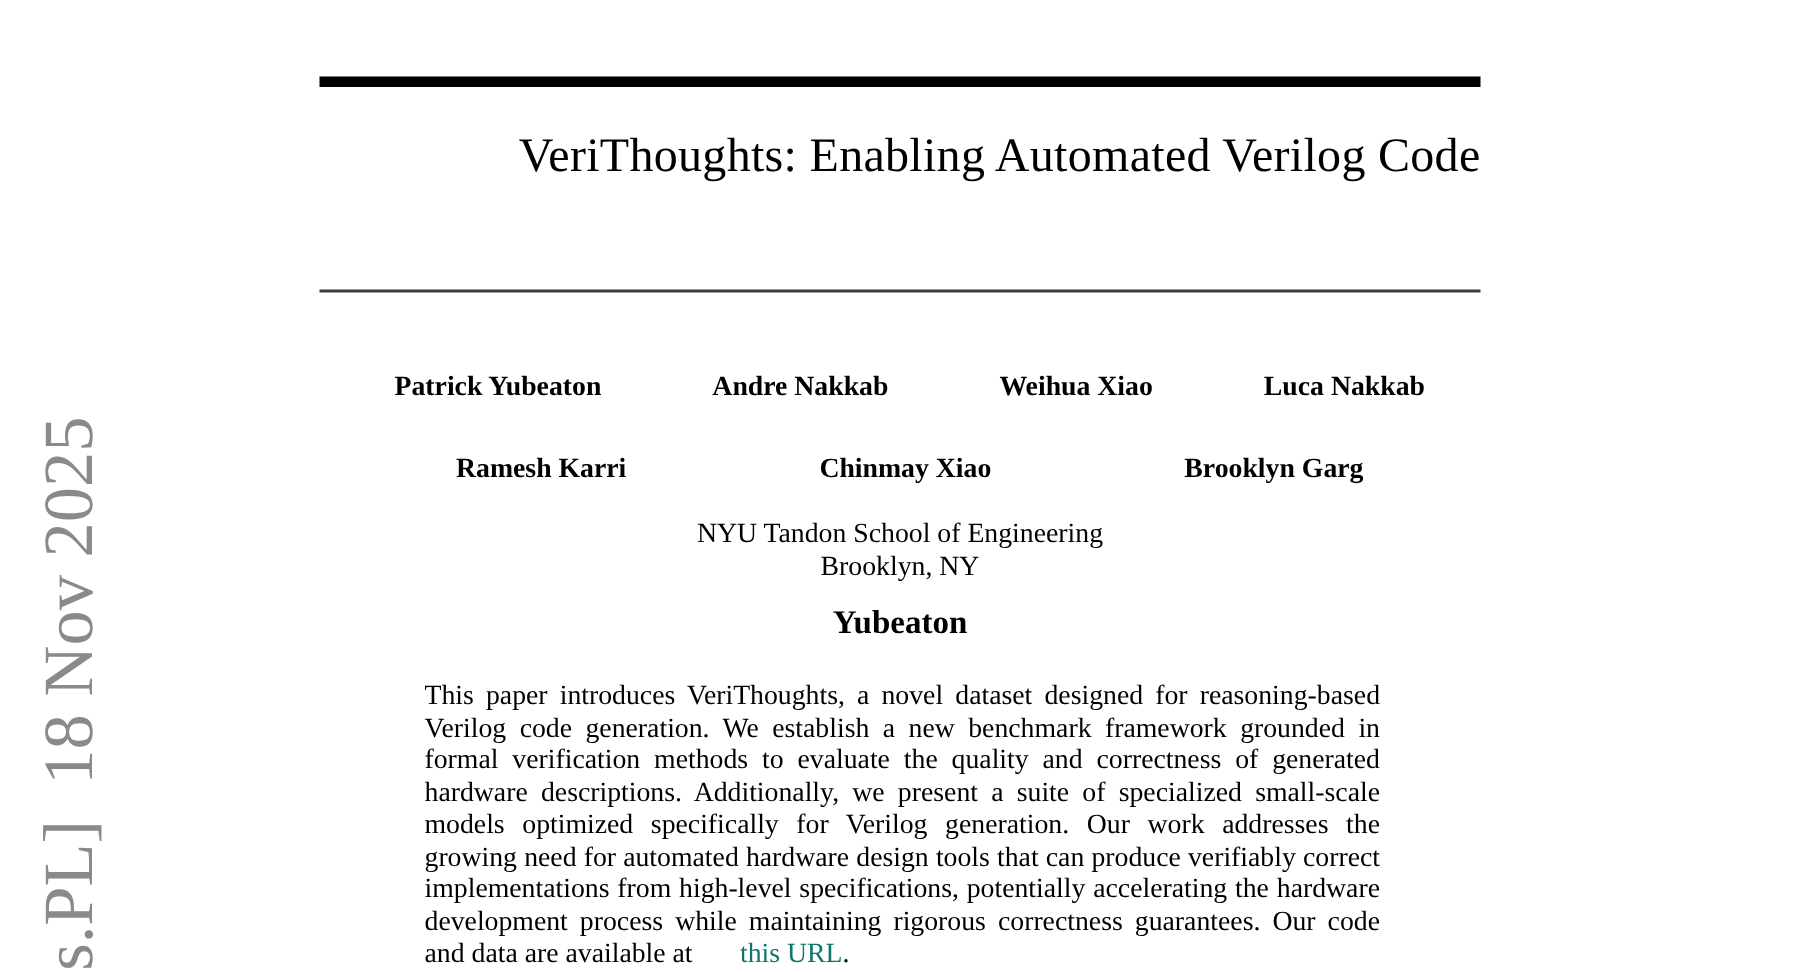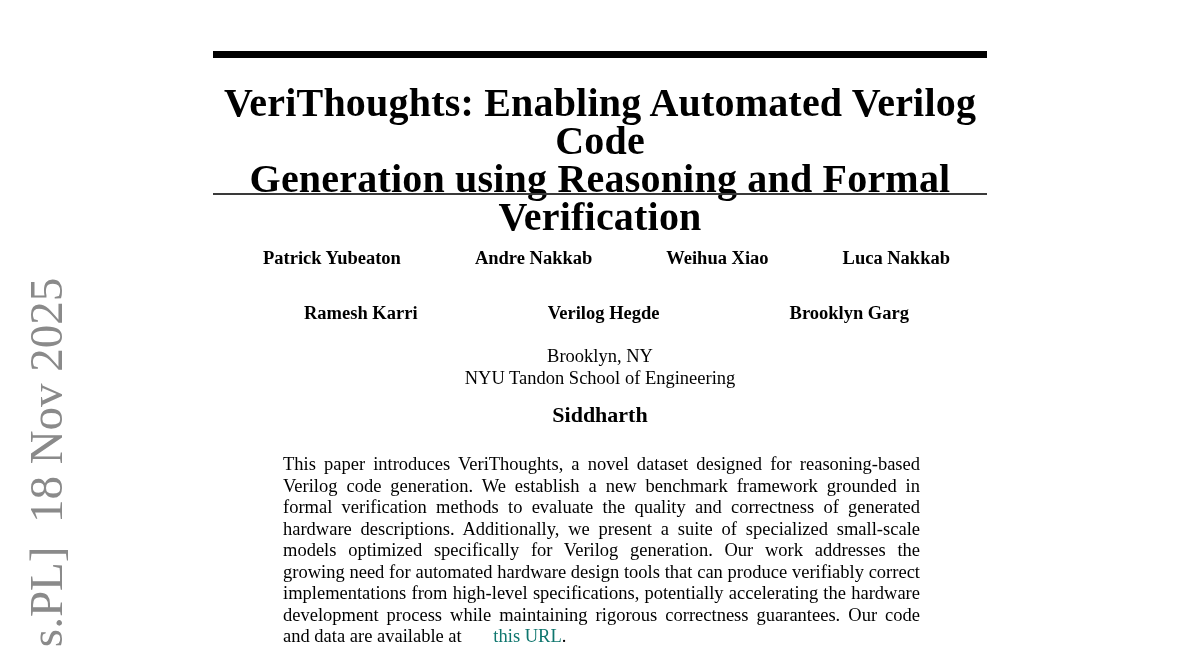--- a/index.html
+++ b/index.html
@@ -15,23 +15,23 @@
   .rule-thick {
     position: absolute;
     left: 213px; top: 51px;
     width: 774px; height: 7px;
     background: #000000;
   }
   .paper-title {
     position: absolute;
     left: 213px; top: 84px;
     width: 774px;
-    text-align: center;
-    font-weight: bold;
-    font-size: 40px;
+    text-align: right;
+    font-weight: normal;
+    font-size: 32px;
     line-height: 38px;
     letter-spacing: 0.2px;
   }
   .rule-thin {
     position: absolute;
     left: 213px; top: 193px;
     width: 774px; height: 2px;
     background: #3a3a3a;
   }
   .authors-row {
@@ -87,42 +87,41 @@
 <body>
 
 <div class="page">
 
   <div class="arxiv-watermark">cs.PL]  18 Nov 2025</div>
 
   <div class="rule-thick"></div>
 
   <h1 class="paper-title" style="margin:0;">
     <span>VeriThoughts: Enabling Automated Verilog Code</span><br>
-    <span>Generation using Reasoning and Formal Verification</span>
   </h1>
 
   <div class="rule-thin"></div>
 
   <div class="authors-row authors-row-1">
     <span>Patrick Yubeaton</span>
     <span>Andre Nakkab</span>
     <span>Weihua Xiao</span>
     <span>Luca Nakkab</span>
   </div>
 
   <div class="authors-row authors-row-2">
     <span>Ramesh Karri</span>
-    <span>Verilog Hegde</span>
+    <span>Chinmay Xiao</span>
     <span>Brooklyn Garg</span>
   </div>
 
   <div class="affiliation">
+    <div>NYU Tandon School of Engineering</div>
     <div>Brooklyn, NY</div>
-    <div>NYU Tandon School of Engineering</div>
   </div>
 
-  <div class="abstract-heading">Siddharth</div>
+  <div class="abstract-heading">Yubeaton</div>
 
   <p class="abstract-body">
     <span>This paper introduces VeriThoughts, a novel dataset designed for reasoning-based Verilog code generation. We establish a new benchmark framework grounded in formal verification methods to evaluate the quality and correctness of generated hardware descriptions. Additionally, we present a suite of specialized small-scale models optimized specifically for Verilog generation.  Our work addresses the growing need for automated hardware design tools that can produce verifiably correct implementations from high-level specifications, potentially accelerating the hardware development process while maintaining rigorous correctness guarantees. Our code and data are available at </span><span class="url-link">this URL</span><span>.</span>
   </p>
 
 </div>
 
 </body></html>

